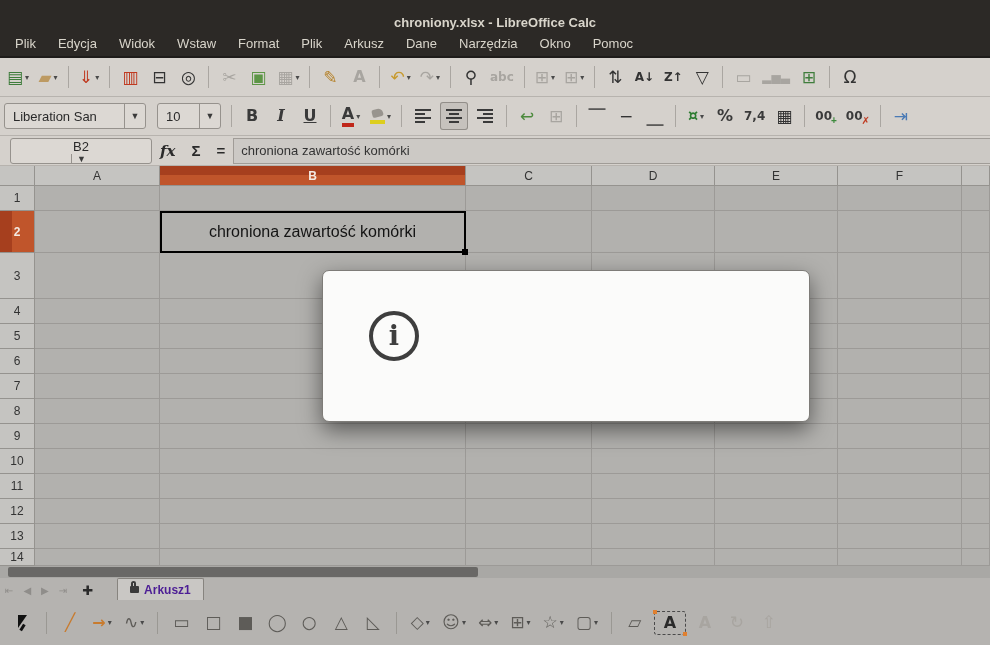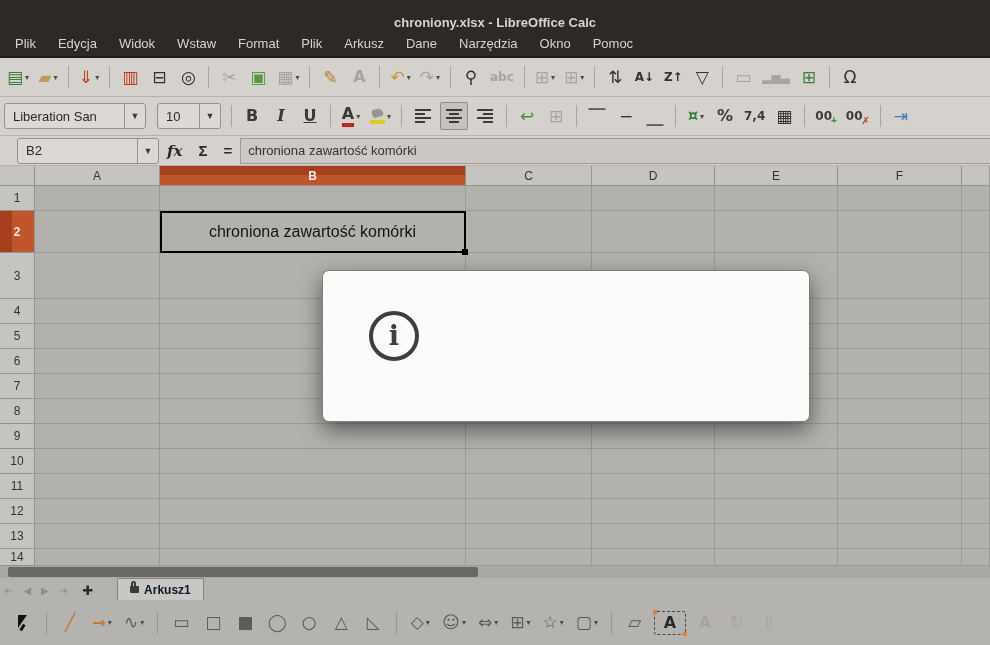--- a/index.html
+++ b/index.html
@@ -46,21 +46,21 @@
   
   .combo{display:flex;align-items:center;height:26px;background:#dcd8d3;border:1px solid #96928d;
     border-radius:3px;box-sizing:border-box;flex:none;}
   .combo .val{font-size:13px;color:#2a2a2a;padding:0 8px;}
   .combo .arrow{width:20px;height:100%;border-left:1px solid #96928d;display:flex;align-items:center;justify-content:center;font-size:9px;color:#3a3a3a;}
   #font-name-combo{width:142px;justify-content:space-between;}
   #font-size-combo{width:64px;justify-content:space-between;margin-left:8px;}
   
   #formulabar{position:absolute;left:0;top:136px;width:990px;height:30px;background:var(--toolbar-bg,#d5d1cc);
     display:flex;align-items:center;border-bottom:1px solid #b7b3ae;box-sizing:border-box;}
-  #name-box{margin-left:17px;width:142px;}
+  #name-box{margin-left:10px;width:142px;flex-direction:column;}
   .fsym{font-size:15px;font-weight:bold;color:#2a2a2a;padding:0 8px;}
   .fsym.fx{font-style:italic;font-family:"DejaVu Serif",serif;}
   #input-line{flex:1;height:24px;background:#ccc9c5;border:1px solid #a09c97;border-right:none;
     display:flex;align-items:center;padding-left:7px;font-size:13px;color:#333;}
   
   #grid{position:absolute;left:0;top:166px;width:990px;height:400px;overflow:hidden;background:#b2b1ae;}
   .hrow{display:flex;}
   .corner,.ch,.rh{box-sizing:border-box;background:#c5c4c1;border-right:1px solid #95938f;border-bottom:1px solid #95938f;
     display:flex;align-items:center;justify-content:center;font-size:12px;color:#333;flex:none;}
   .ch.sel{background:linear-gradient(#a63f1e 0 45%,#c0552b 45%);color:#f3e9e2;font-weight:bold;}
@@ -81,21 +81,21 @@
     background:linear-gradient(#fdfdfd,#e9e8e6);display:flex;align-items:center;justify-content:center;
     font-size:13px;color:#2a2a2a;}
   
   #hscroll{position:absolute;left:0;top:566px;width:990px;height:12px;background:#a9a8a5;}
   #hscroll .thumb{position:absolute;left:8px;top:1px;width:470px;height:10px;background:#696866;border-radius:2px;}
   #sheetbar{position:absolute;left:0;top:578px;width:990px;height:22px;background:#b5b3b0;display:flex;align-items:flex-end;}
   .nav{font-size:10px;color:#8f8d8a;padding:0 5px;height:20px;display:flex;align-items:center;flex:none;}
   #add-sheet{font-size:13px;color:#2a2a2a;font-weight:bold;padding:0 10px;height:20px;display:flex;align-items:center;flex:none;}
   #sheet-tab{margin-left:14px;height:21px;background:#c9c7c4;border:1px solid #87847f;border-bottom:none;
     border-radius:2px 2px 0 0;display:flex;align-items:center;padding:0 12px;gap:5px;flex:none;}
-  #sheet-tab .lbl{font-size:12px;font-weight:bold;color:#0f172a;}
+  #sheet-tab .lbl{font-size:12px;font-weight:bold;color:#4c1d95;}
   .lock{width:9px;height:7px;background:#3a3a3a;border-radius:1px;position:relative;flex:none;}
   .lock::before{content:"";position:absolute;top:-5px;left:1px;width:5px;height:5px;border:2px solid #3a3a3a;
     border-bottom:none;border-radius:4px 4px 0 0;box-sizing:border-box;}
   #tb-draw{top:600px;height:45px;background:#b5b3b0;gap:6px;padding-left:10px;}
   #tb-draw .tbtn .g{color:#5e5c58;}
   #tb-draw .sep{background:#9a9893;}
   .cursor .g{width:12px;height:16px;position:relative;}
   .cursor .g::before{content:"";position:absolute;left:1px;top:0;border-top:13px solid #111;border-right:9px solid transparent;}
   .cursor .g::after{content:"";position:absolute;left:4px;top:9px;width:3px;height:7px;background:#111;transform:rotate(32deg);}
   .textbox{border:1px dashed #4a4a4a;padding:0 5px;height:22px;}

